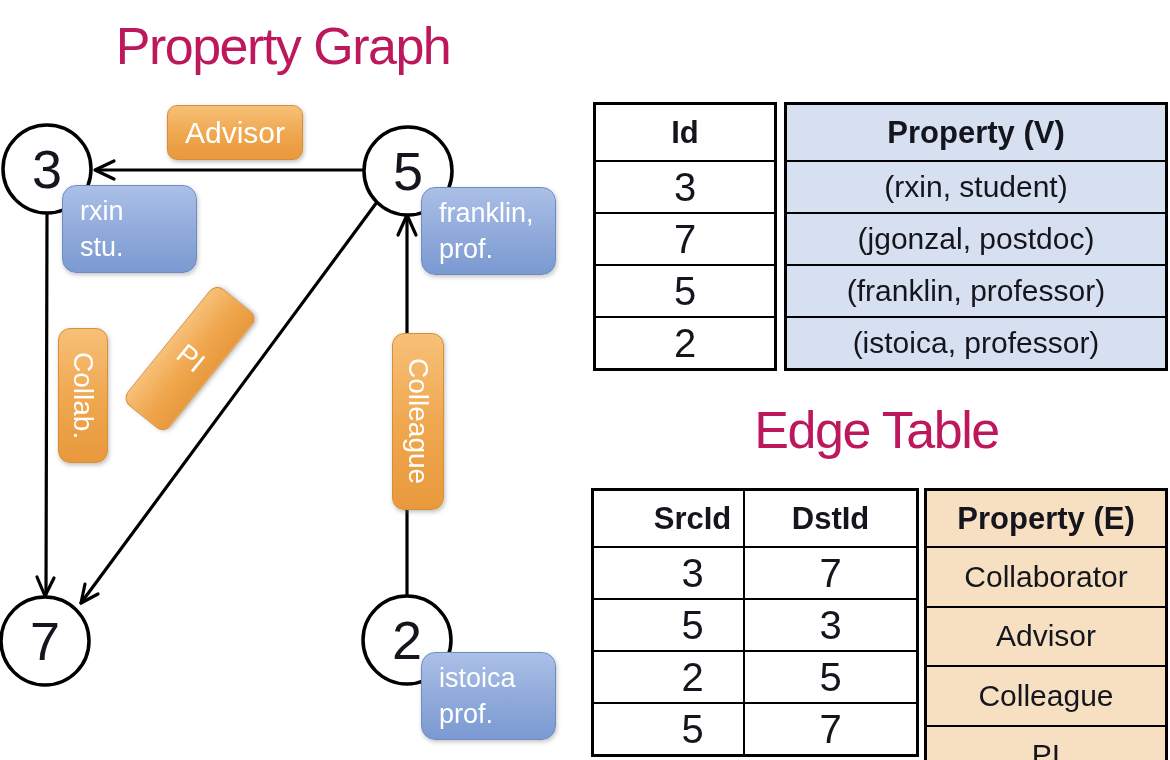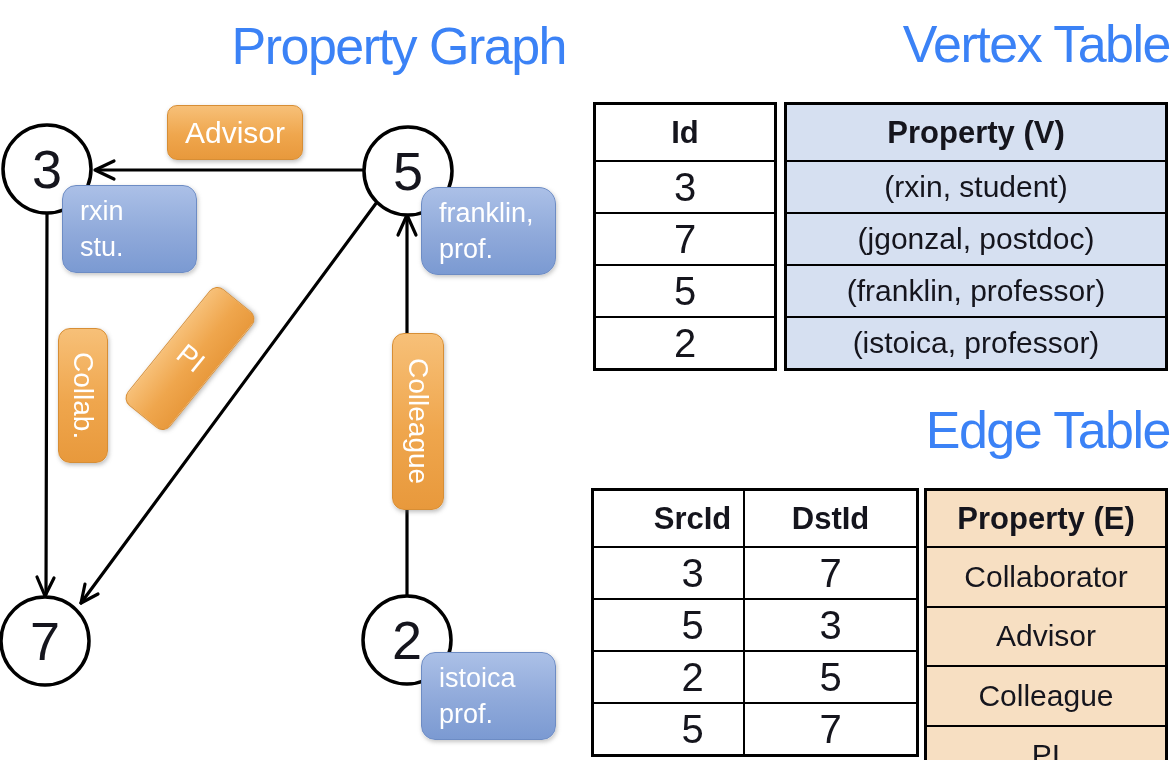--- a/index.html
+++ b/index.html
@@ -8,25 +8,25 @@
     width: 1170px;
     height: 760px;
     overflow: hidden;
     background: #ffffff;
     font-family: "Liberation Sans", sans-serif;
     color: #1a1a22;
   }
   
   .big-title {
     position: absolute;
-    text-align: right;
+    text-align: center;
     font-size: 52px;
     font-weight: 400;
     letter-spacing: -1.5px;
-    color: #3b82f6;
+    color: #be185d;
     white-space: nowrap;
   }
   #graph-title  { left: 0;     width: 566px; top: 16px; }
   #vertex-title { left: 583px; width: 587px; top: 14px; }
   #edge-title   { left: 583px; width: 587px; top: 400px; }
 
   
   .graph-svg { position: absolute; left: 0; top: 0; z-index: 1; }
   .edge-path { stroke: #000; stroke-width: 3.2; fill: none; stroke-linejoin: round; stroke-linecap: round; }
   .node-circle { fill: #fff; stroke: #000; stroke-width: 3.5; }
@@ -68,21 +68,21 @@
     background: linear-gradient(180deg, #abc0e7 0%, #8fa9da 55%, #7b9ad2 100%);
     border: 1px solid #6d8cc4;
     border-radius: 14px;
     box-shadow: 1px 2px 4px rgba(110,110,110,0.4);
     color: #ffffff;
     font-size: 27px; line-height: 36px;
     padding: 7px 16px 0 17px;
     box-sizing: border-box;
   }
   #rxin-box     { left: 62px;  top: 185px; }
-  #franklin-box { left: 421px; top: 187px; border-radius: 17px; }
+  #franklin-box { left: 421px; top: 187px; }
   #jgonzal-box  { left: 58px;  top: 652px; }
   #istoica-box  { left: 421px; top: 652px; }
 
   
   .tcol {
     position: absolute;
     border: 3px solid #000;
     box-sizing: border-box;
     display: grid;
     background: #ffffff;
@@ -109,21 +109,20 @@
   #et-prop { left: 924px; top: 488px; width: 244px; height: 299px;
              grid-template-rows: 55px repeat(4, 1fr);
              background: #f7dfc2; }
 </style>
 </head>
 <body>
 
 <div class="stage">
 
   <div class="big-title" id="graph-title">Property Graph</div>
-  <div class="big-title" id="vertex-title">Vertex Table</div>
   <div class="big-title" id="edge-title">Edge Table</div>
 
   <svg class="graph-svg" width="570" height="760" viewBox="0 0 570 760">
 
     <path class="edge-path" d="M364 170 L97 170"></path>
     <path class="edge-path" d="M114 161 L95 170 L114 179"></path>
 
     <path class="edge-path" d="M47 214 L46 594"></path>
     <path class="edge-path" d="M37 577 L45 596 L54 578"></path>
 

